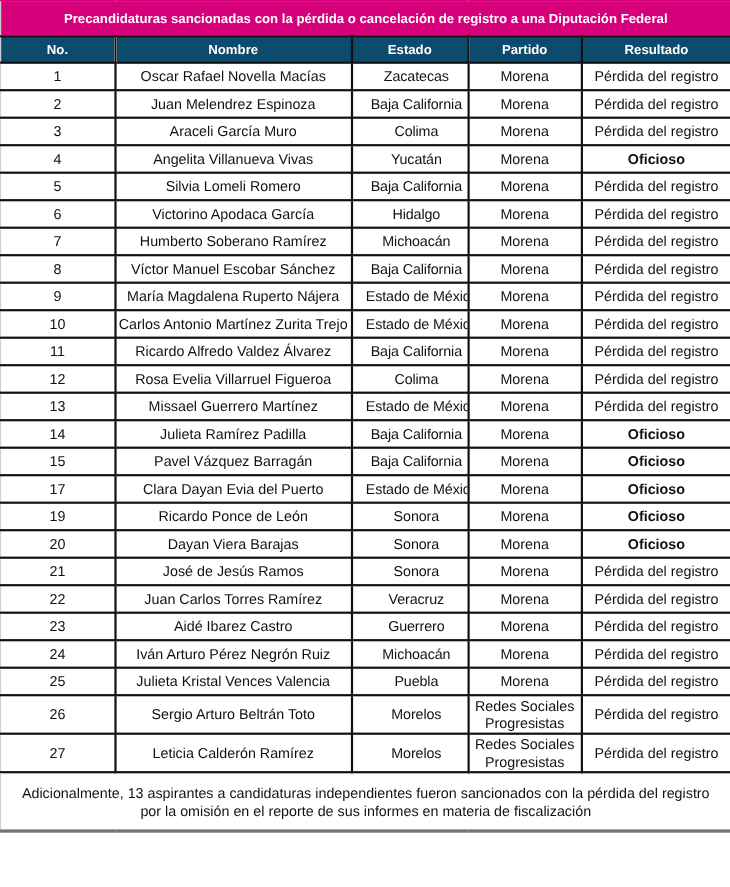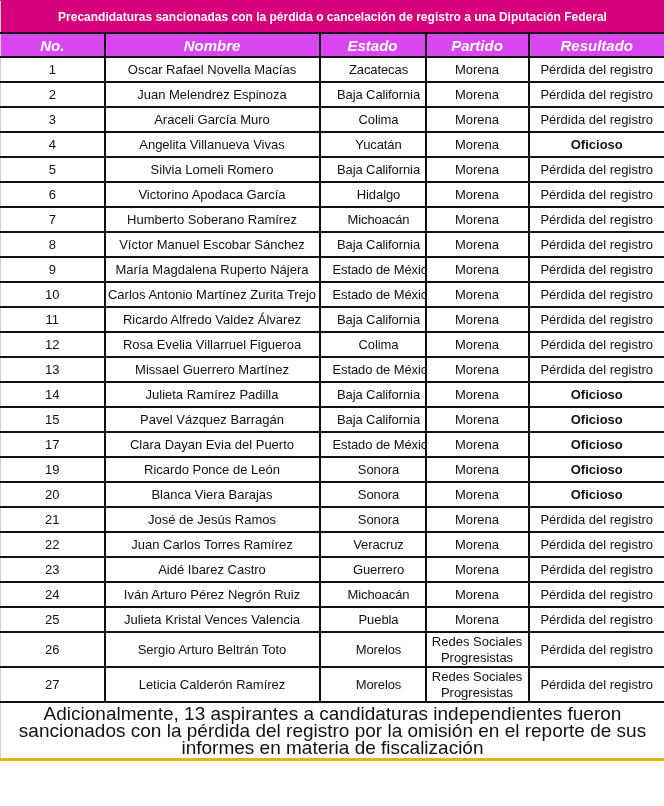--- a/index.html
+++ b/index.html
@@ -32,26 +32,25 @@
       background: #d6007a;
       color: #ffffff;
       font-weight: bold;
       font-size: 12px;
       height: 31px;
       border-left: 1px solid #d6007a;
       border-right: 1px solid #d6007a;
       border-top: 1px solid #d6007a;
     }
     .head-cell {
-      background: #d946ef;
+      background: #0c4a6e;
       color: #ffffff;
       font-weight: bold;
-      font-size: 15px;
+      font-size: 12px;
       height: 22px;
-      font-style: italic;
     }
     tr.data-row td {
       height: 23px;
       background: #ffffff;
     }
     tr.tall-row td {
       height: 33px;
       line-height: 16px;
     }
     td.partido-multi {
@@ -63,22 +62,22 @@
       padding-left: 12px;
     }
     .bold {
       font-weight: bold;
     }
     td.footer-cell {
       white-space: normal;
       height: 47px;
       padding: 2px 8px;
       line-height: 17px;
-      font-size: 19px;
-      border-bottom: 3px solid #eab308;
+      font-size: 13px;
+      border-bottom: 3px solid #737373;
     }
     td:first-child, th:first-child {
       border-left-width: 1px;
       border-left-color: #cfcfcf;
     }
     td:last-child, th:last-child {
       border-right-width: 1px;
       border-right-color: #cfcfcf;
     }
   </style>
@@ -220,21 +219,21 @@
       </tr>
       <tr class="data-row">
         <td>19</td>
         <td>Ricardo Ponce de León</td>
         <td class="estado-cell">Sonora</td>
         <td>Morena</td>
         <td class="bold">Oficioso</td>
       </tr>
       <tr class="data-row">
         <td>20</td>
-        <td>Blanca Viera Barajas</td>
+        <td>Dayan Viera Barajas</td>
         <td class="estado-cell">Sonora</td>
         <td>Morena</td>
         <td class="bold">Oficioso</td>
       </tr>
       <tr class="data-row">
         <td>21</td>
         <td>José de Jesús Ramos</td>
         <td class="estado-cell">Sonora</td>
         <td>Morena</td>
         <td>Pérdida del registro</td>

